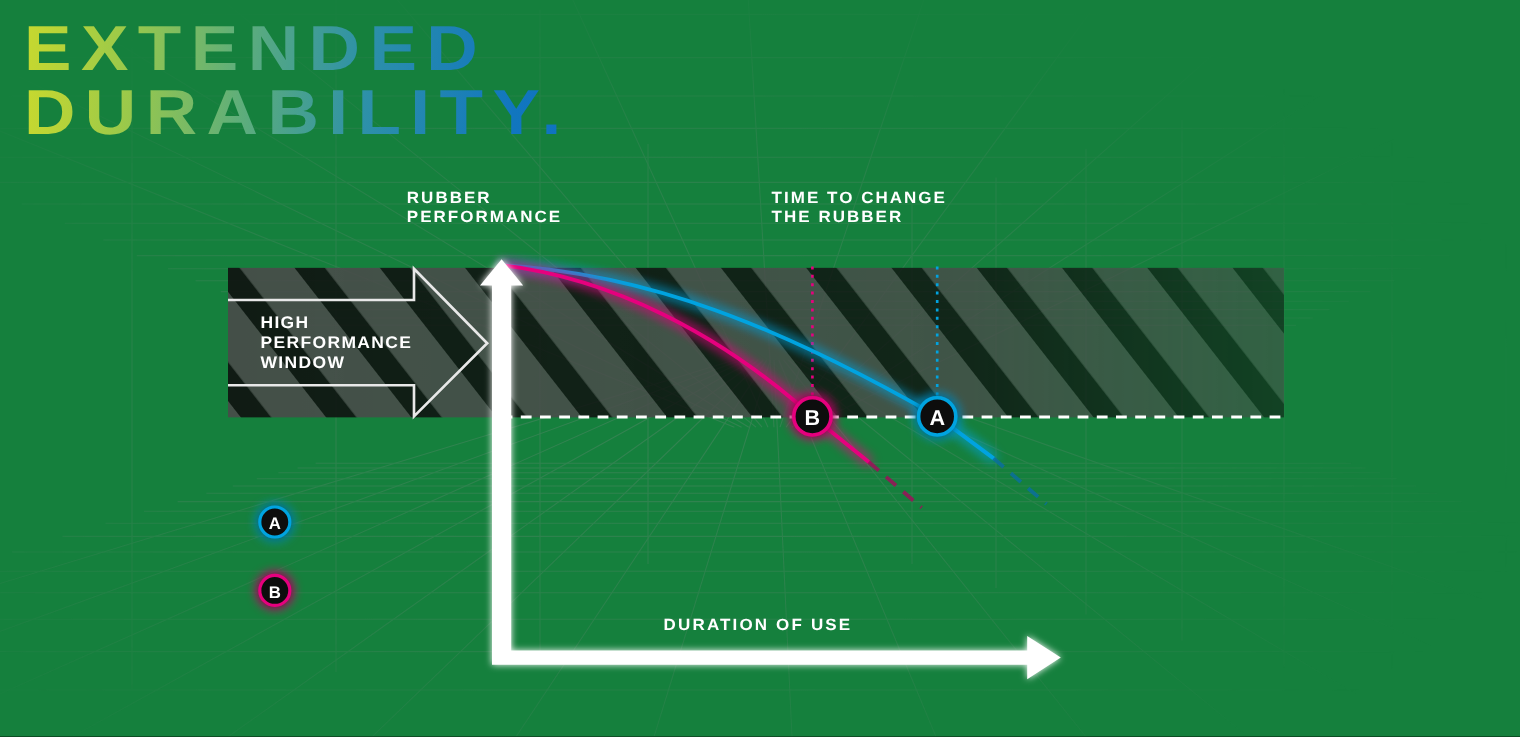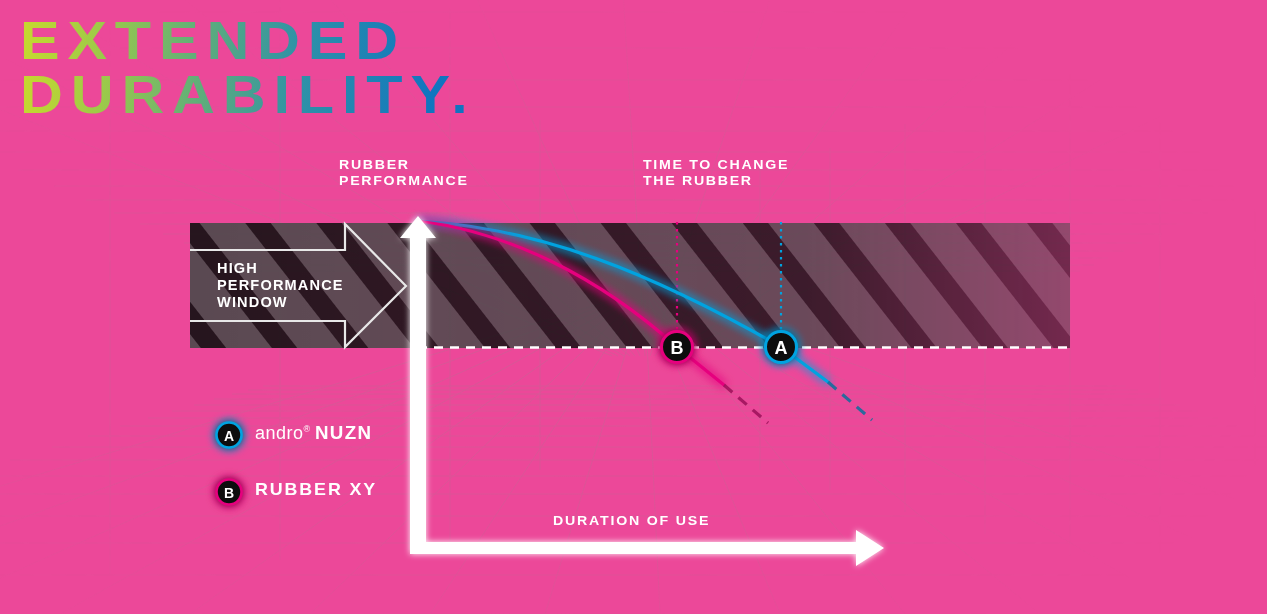--- a/index.html
+++ b/index.html
@@ -4,21 +4,21 @@
 <style>
   html, body {
     margin: 0;
     padding: 0;
     background: #000000;
   }
   #stage {
     position: relative;
     width: 1267px;
     height: 614px;
-    background: #ec4899;
+    background: #15803d;
     overflow: hidden;
     font-family: "Liberation Sans", sans-serif;
   }
 
   
   #bg-grid {
     position: absolute;
     left: 0; top: 0;
     width: 1267px;
     height: 614px;
@@ -384,27 +384,14 @@
 
   <div class="ui-label" id="label-time-to-change">TIME TO CHANGE
 THE RUBBER</div>
 
   <div id="label-hpw">HIGH
 PERFORMANCE
 WINDOW</div>
 
   <div id="label-duration">DURATION OF USE</div>
 
-  <div id="legend">
-    <div class="legend-row">
-      <div class="legend-text">
-        <span class="brand">andro</span><span class="reg">®</span>
-        <span class="model">NUZN</span>
-      </div>
-    </div>
-    <div class="legend-row">
-      <div class="legend-text bold-all">
-        <span>RUBBER XY</span>
-      </div>
-    </div>
-  </div>
 
 </div>
 
 </body></html>

